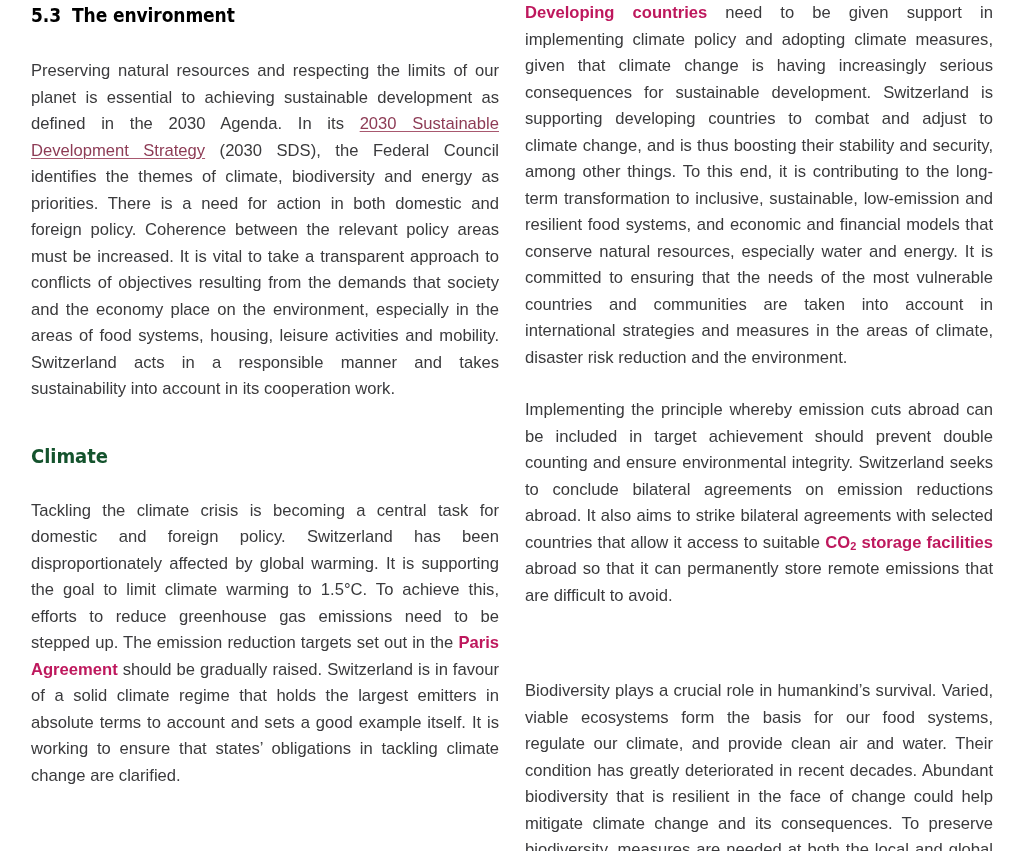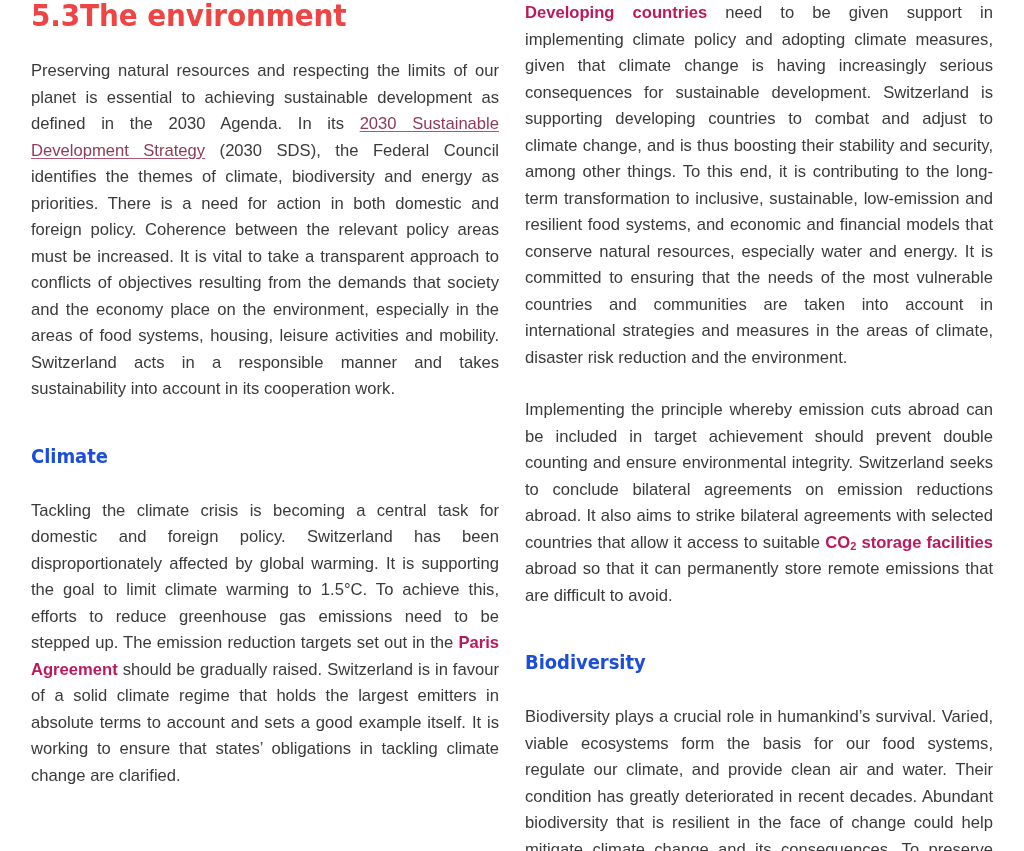--- a/index.html
+++ b/index.html
@@ -38,45 +38,45 @@
   .column {
     width: 468px;
     flex: 0 0 468px;
     box-sizing: border-box;
   }
 
   
   .h-section {
     font-family: "DejaVu Sans Condensed", "Liberation Sans Narrow", "Liberation Sans", sans-serif;
     font-weight: 700;
-    font-size: 31px;
+    font-size: 19px;
     line-height: 30px;
     letter-spacing: -0.1px;
-    color: #ef4444;
+    color: #000000;
     margin: 0;
     padding: 0;
     display: flex;
     align-items: baseline;
   }
   .h-section .num {
     display: inline-block;
     min-width: 41px;
   }
   .h-section .title {
     display: inline-block;
     text-align: center;
   }
 
   .h-sub {
     font-family: "DejaVu Sans Condensed", "Liberation Sans Narrow", "Liberation Sans", sans-serif;
     font-weight: 700;
     font-size: 20px;
     line-height: 26px;
     letter-spacing: -0.05px;
-    color: #1d4ed8;
+    color: #14532d;
     margin: 0;
     padding: 0;
   }
 
   
   p.body {
     font-size: 16.6px;
     line-height: 26.5px;
     text-align: justify;
     text-justify: inter-word;
@@ -141,21 +141,20 @@
     <div class="column">
 
       <p class="body"><strong class="accent">Developing countries</strong><span> need to be given support in implementing climate policy and adopting climate measures, given that climate change is having increasingly serious consequences for sustainable development. Switzerland is supporting developing countries to combat and adjust to climate change, and is thus boosting their stability and security, among other things. To this end, it is contributing to the long-term transformation to inclusive, sustainable, low-emission and resilient food systems, and economic and financial models that conserve natural resources, especially water and energy. It is committed to ensuring that the needs of the most vulnerable countries and communities are taken into account in international strategies and measures in the areas of climate, disaster risk reduction and the environment.</span></p>
 
       <div class="sp-para"></div>
 
       <p class="body"><span>Implementing the principle whereby emission cuts abroad can be included in target achievement should prevent double counting and ensure environmental integrity. Switzerland seeks to conclude bilateral agreements on emission reductions abroad. It also aims to strike bilateral agreements with selected countries that allow it access to suitable </span><strong class="accent"><span>CO</span><sub>2</sub><span> storage facilities</span></strong><span> abroad so that it can permanently store remote emissions that are difficult to avoid.</span></p>
 
       <div class="sp-before-h-sub"></div>
 
-      <h2 class="h-sub">Biodiversity</h2>
 
       <div class="sp-after-h-sub"></div>
 
       <p class="body">Biodiversity plays a crucial role in humankind’s survival. Varied, viable ecosystems form the basis for our food systems, regulate our climate, and provide clean air and water. Their condition has greatly deteriorated in recent decades. Abundant biodiversity that is resilient in the face of change could help mitigate climate change and its consequences. To preserve biodiversity, measures are needed at both the local and global levels. International coordination is essential.</p>
     </div>
 
   </div>
 </div>
 
 </body></html>

